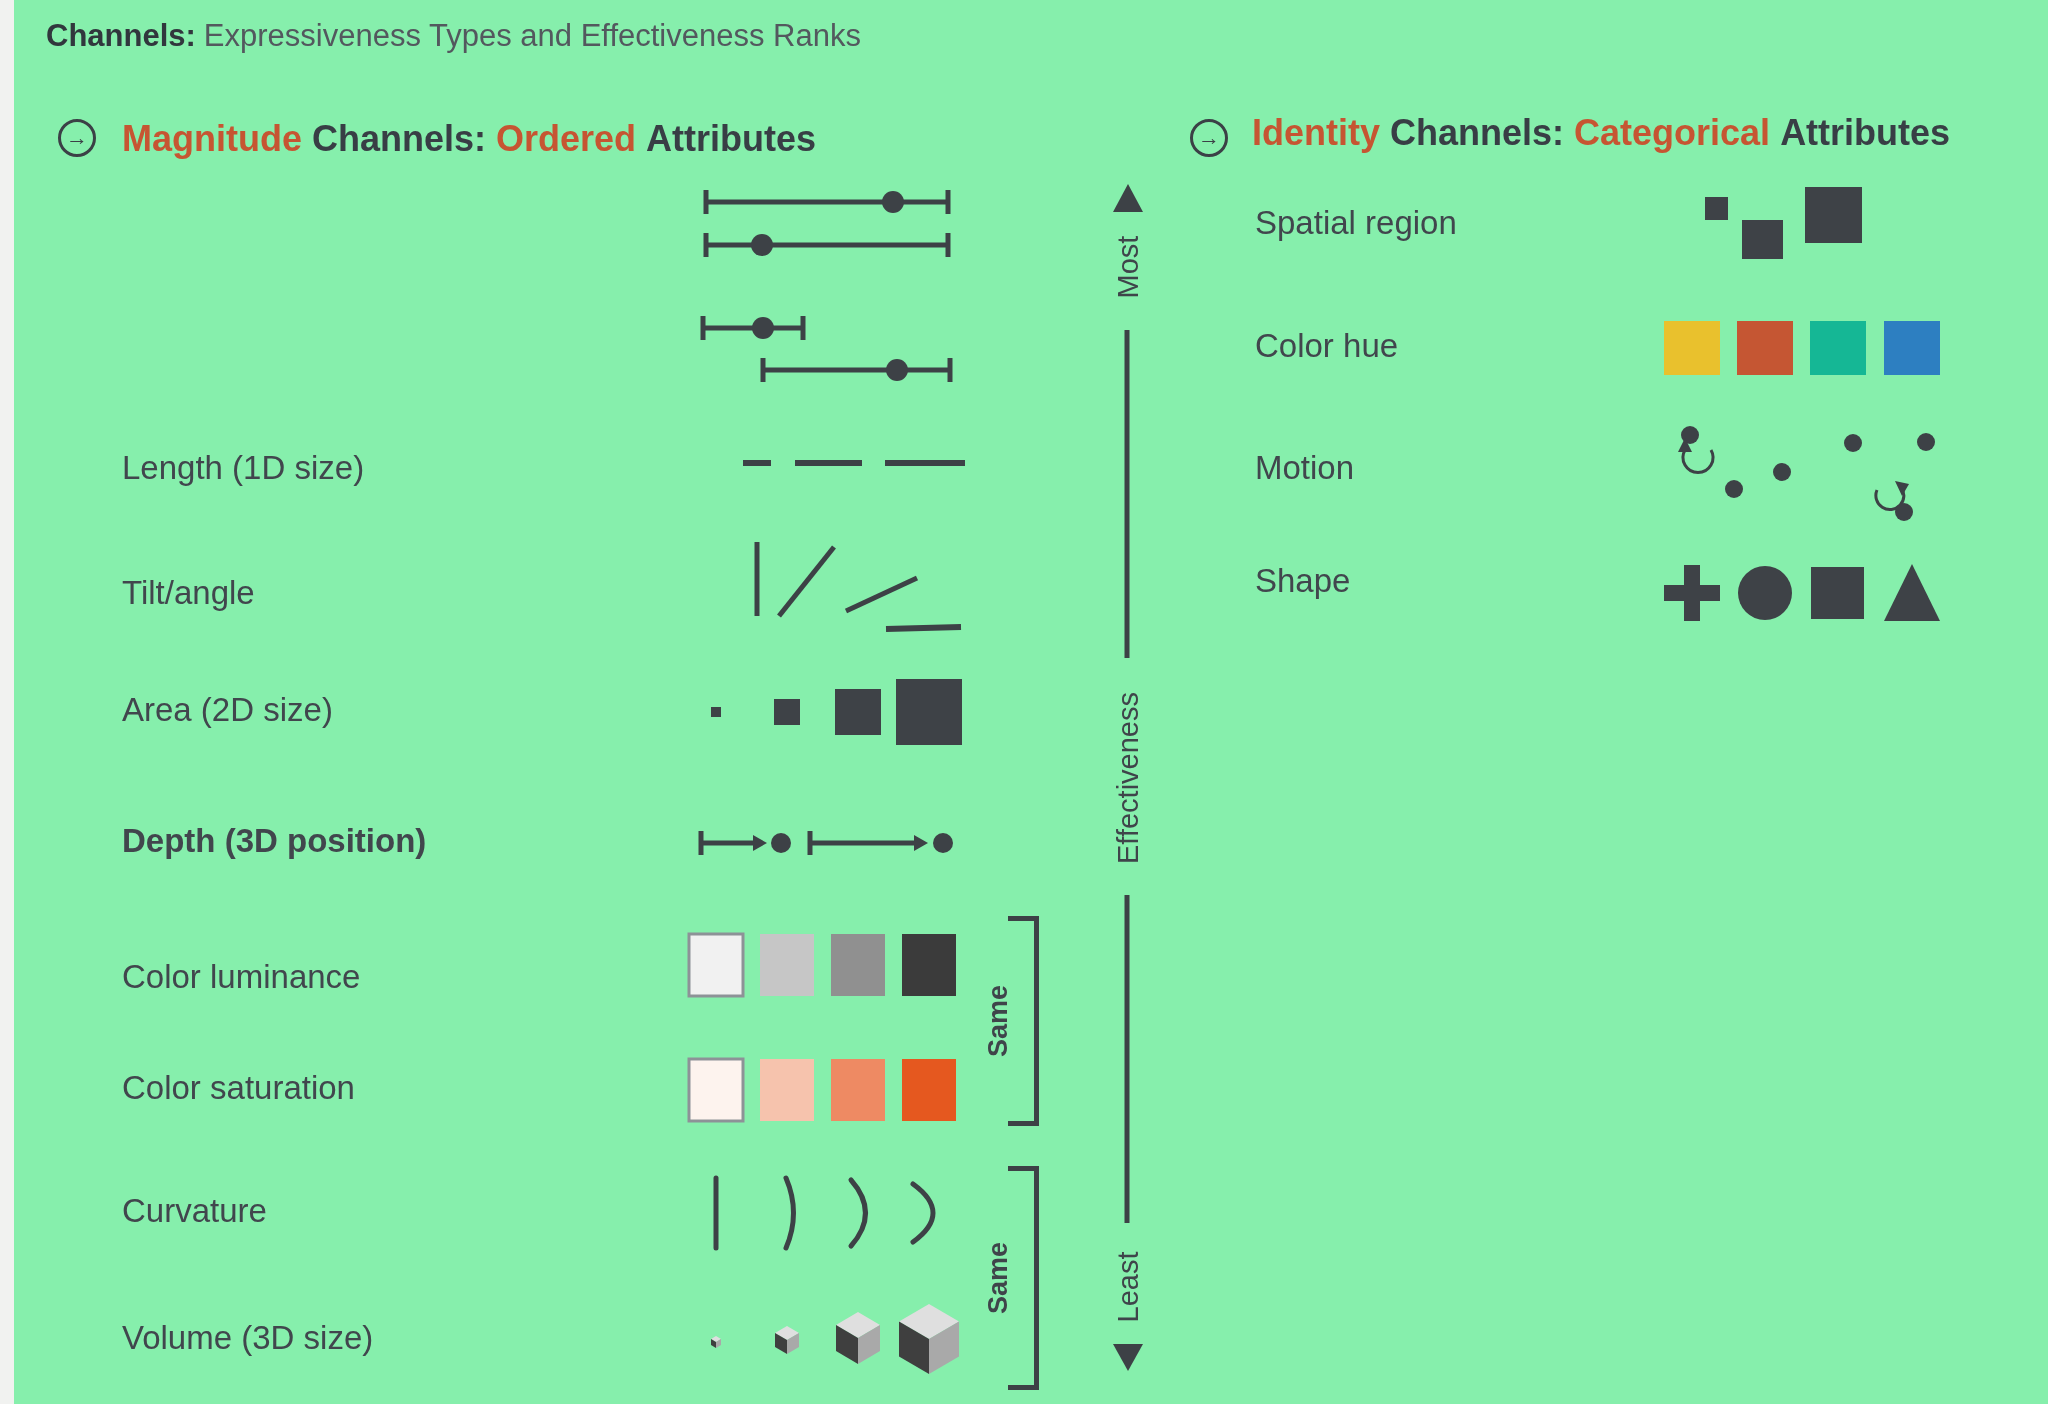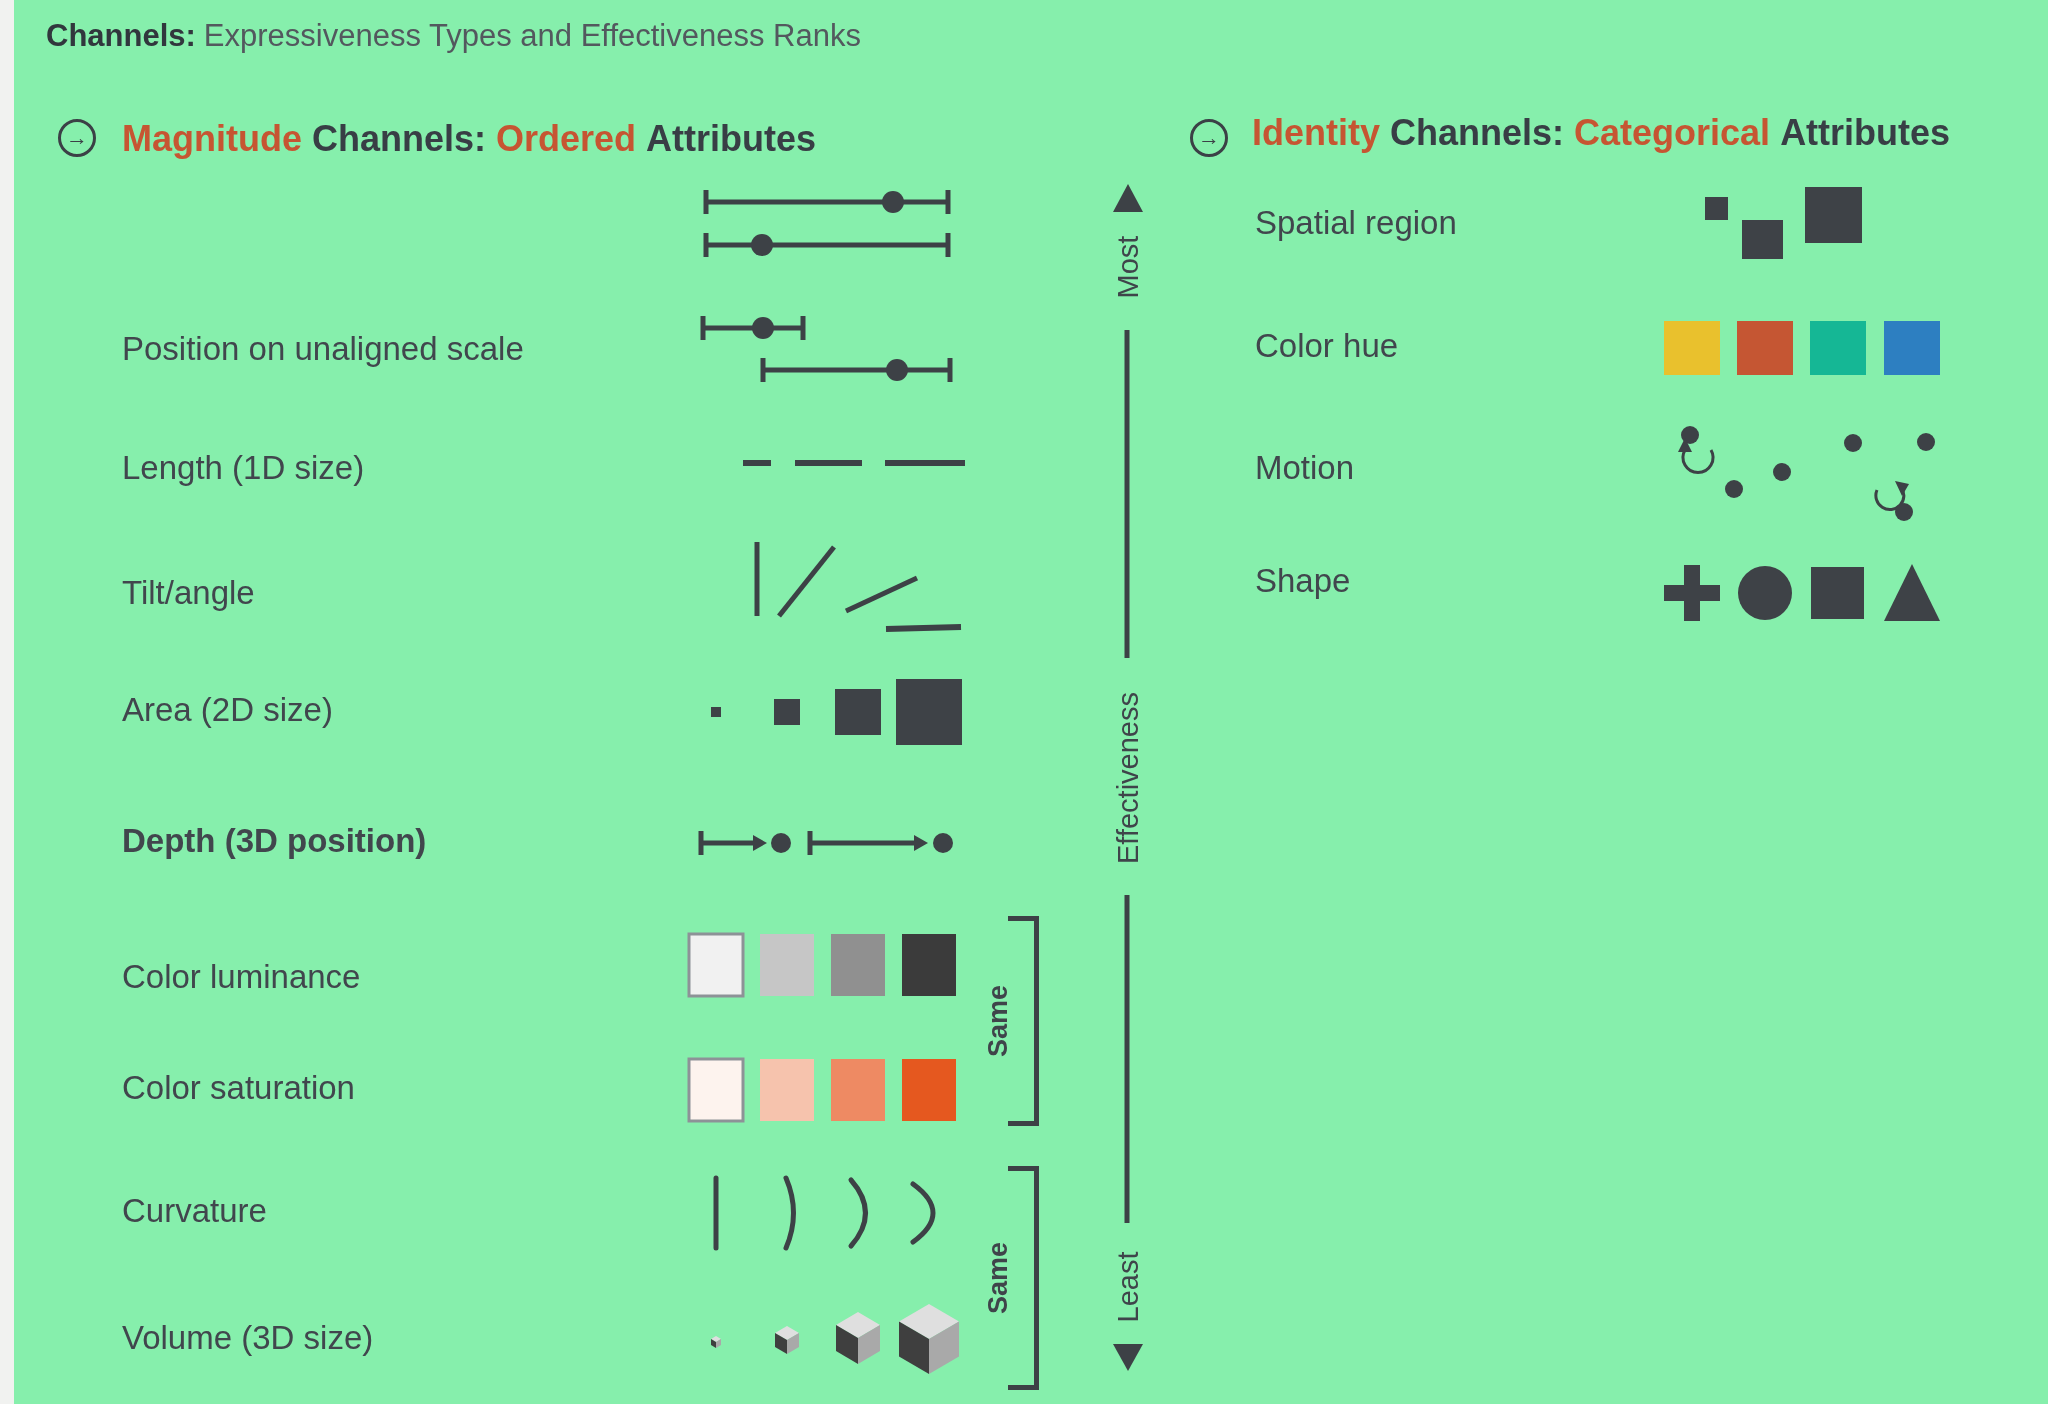--- a/index.html
+++ b/index.html
@@ -43,21 +43,20 @@
     <span class="em">Magnitude</span><span>Channels:</span><span class="em">Ordered</span><span>Attributes</span>
   </div>
 
   <div class="circ" style="left:1190px;top:119px;">
     <span>→</span>
   </div>
   <div class="hdr" style="left:1252px;top:112px;">
     <span class="em">Identity</span><span>Channels:</span><span class="em">Categorical</span><span>Attributes</span>
   </div>
 
-  <div class="lbl" style="left:122px;top:330px;">Position on unaligned scale</div>
   <div class="lbl" style="left:122px;top:449px;">Length (1D size)</div>
   <div class="lbl" style="left:122px;top:574px;">Tilt/angle</div>
   <div class="lbl" style="left:122px;top:691px;">Area (2D size)</div>
   <div class="lbl" style="left:122px;top:822px;font-weight:bold;">Depth (3D position)</div>
   <div class="lbl" style="left:122px;top:958px;">Color luminance</div>
   <div class="lbl" style="left:122px;top:1069px;">Color saturation</div>
   <div class="lbl" style="left:122px;top:1192px;">Curvature</div>
   <div class="lbl" style="left:122px;top:1319px;">Volume (3D size)</div>
 
   <div class="lbl" style="left:1255px;top:204px;">Spatial region</div>

